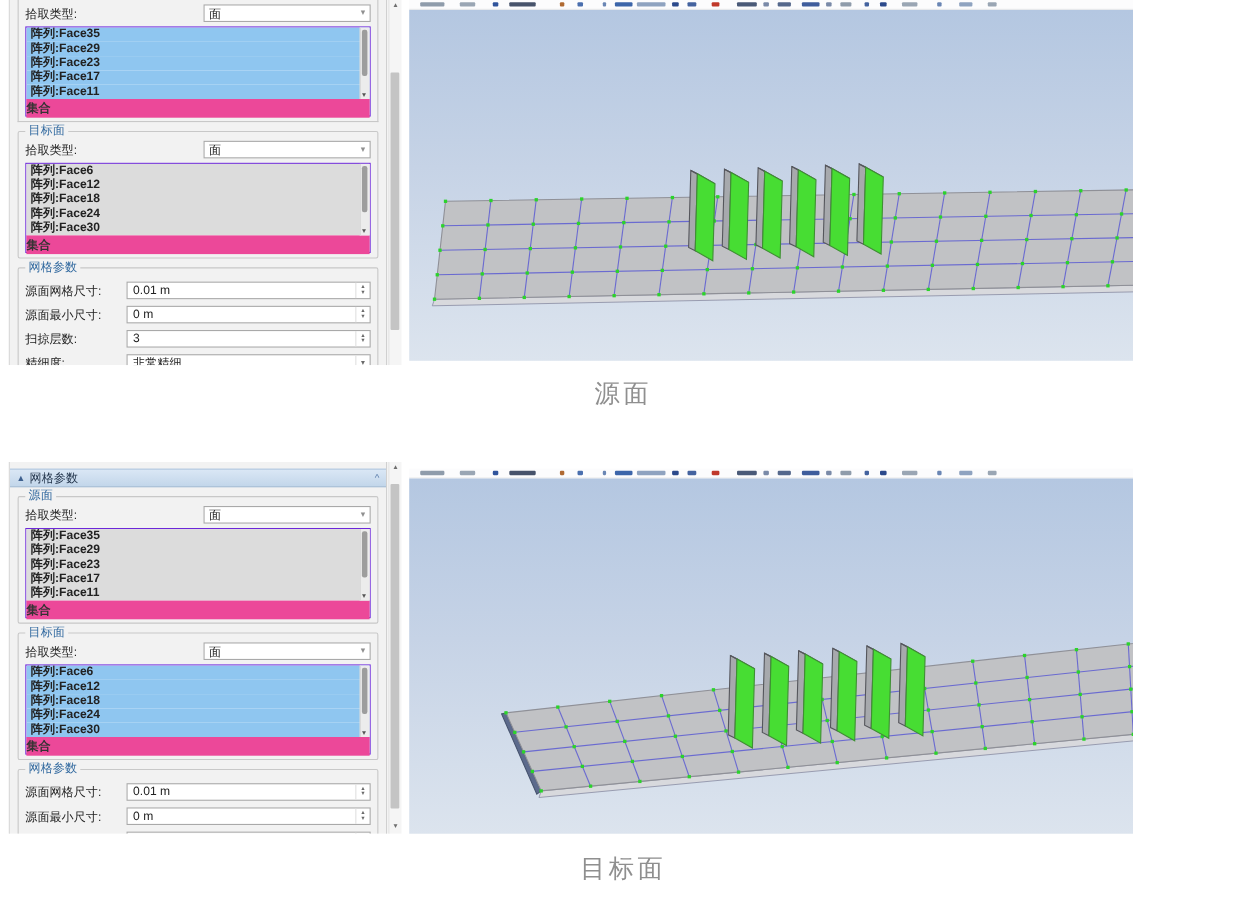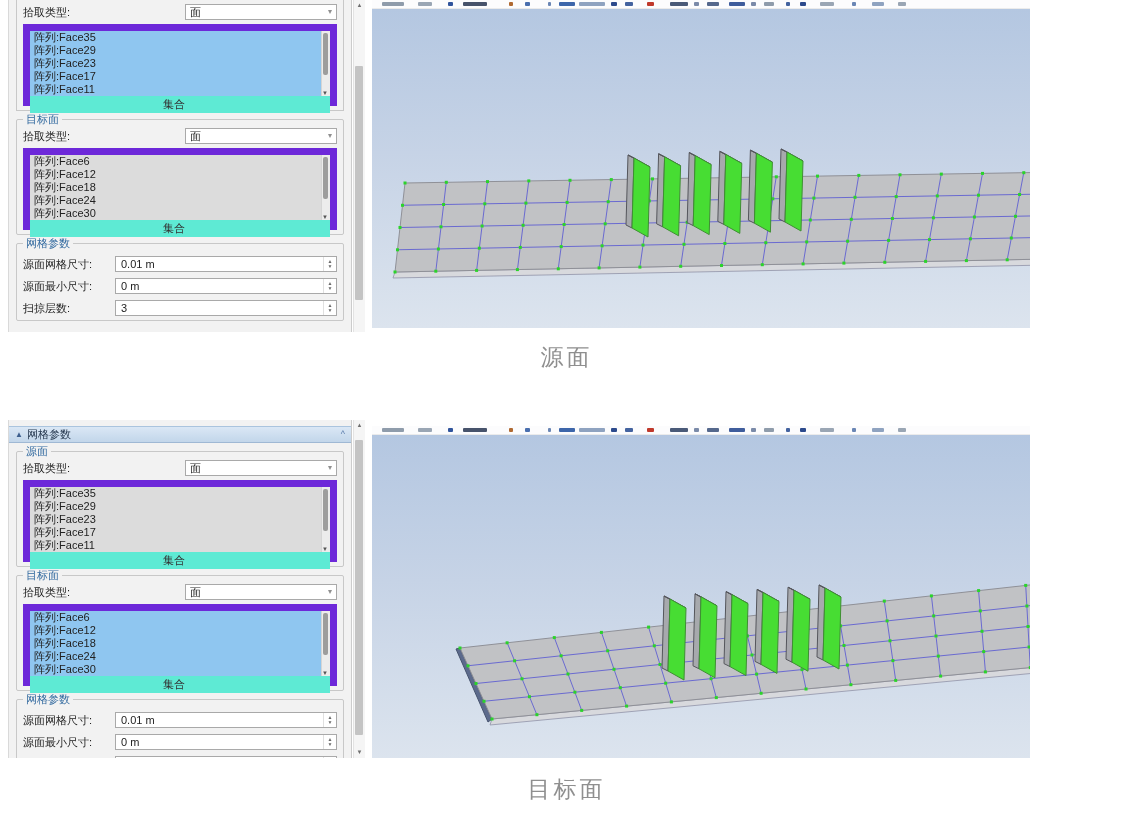--- a/index.html
+++ b/index.html
@@ -26,29 +26,29 @@
   }
   .panel-header .hdr-icon{font-size:8px;color:#3d5f8e;margin-right:4px;line-height:1;}
   .panel-header .hdr-collapse{margin-left:auto;color:#5a7cab;font-size:9px;line-height:1;}
   .pick-row{display:flex;align-items:center;height:16px;margin:2px 0 4px;}
   .pick-row .lbl{width:162px;}
   .dropdown{
     flex:1;height:16px;box-sizing:border-box;background:#fff;border:1px solid #a9a9a9;
     display:flex;align-items:center;padding:0 4px;
   }
   .dropdown .chev{margin-left:auto;color:#909090;font-size:8px;line-height:1;}
-  .listbox{position:relative;border:7px solid #6d28d9;background:#fff;height:82px;box-sizing:border-box;}
+  .listbox{position:relative;border:1px solid #6d28d9;background:#fff;height:82px;box-sizing:border-box;font-weight:bold;}
   .lb-items{height:65px;overflow:hidden;}
   .lb-item{height:13px;line-height:13px;padding-left:4px;white-space:nowrap;}
   .listbox.sel .lb-item{background:#8fc6f0;}
   .listbox.gray .lb-items{background:#dcdcdc;}
   .lb-scroll{position:absolute;right:0;top:0;width:8px;height:65px;background:#ececec;border-left:1px solid #d5d5d5;}
   .lb-thumb{position:absolute;left:1px;top:2px;width:5px;height:42px;background:#9d9d9d;border-radius:2px;}
   .lb-down{position:absolute;left:0px;bottom:0px;font-size:6px;color:#555;line-height:6px;}
-  .lb-footer{height:17px;display:flex;align-items:center;justify-content:center;padding-right:12px;background:#5eead4;}
+  .lb-footer{height:17px;display:flex;align-items:center;justify-content:flex-start;padding-right:12px;background:#ec4899;}
   .collect{color:#333;}
   .group{position:relative;border:1px solid #c8c8c8;border-radius:2px;margin:8px 0 0;padding:6px 6px 4px;}
   .group.cut{border-top:none;border-radius:0;margin-top:0;padding-top:2px;}
   .group-title{
     position:absolute;top:-7px;left:6px;background:#f2f2f2;padding:0 3px;
     color:#31699f;font-size:11px;line-height:12px;
   }
   .field-row{display:flex;align-items:center;margin-top:6px;height:16px;}
   .field-row .flbl{width:92px;}
   .spinbox{flex:1;height:16px;box-sizing:border-box;background:#fff;border:1px solid #a9a9a9;display:flex;align-items:center;padding-left:5px;}
@@ -160,20 +160,29 @@
             </span>
         </div>
       </div>
       <div class="field-row">
         <span class="flbl">扫掠层数:</span>
         <div class="spinbox">
           <span>3</span>
           <span class="spin-ctl">
               <span>▲</span>
               <span>▼</span>
+            </span>
+        </div>
+      </div>
+      <div class="field-row">
+        <span class="flbl">精细度:</span>
+        <div class="spinbox">
+          <span>非常精细</span>
+          <span class="spin-ctl">
+              <span style="font-size:7px;">▾</span>
             </span>
         </div>
       </div>
     </div>
   </div>
 
   <div class="vscroll">
     <div class="vs-arrow up">▲</div>
     <div class="vs-thumb"></div>
   </div>

